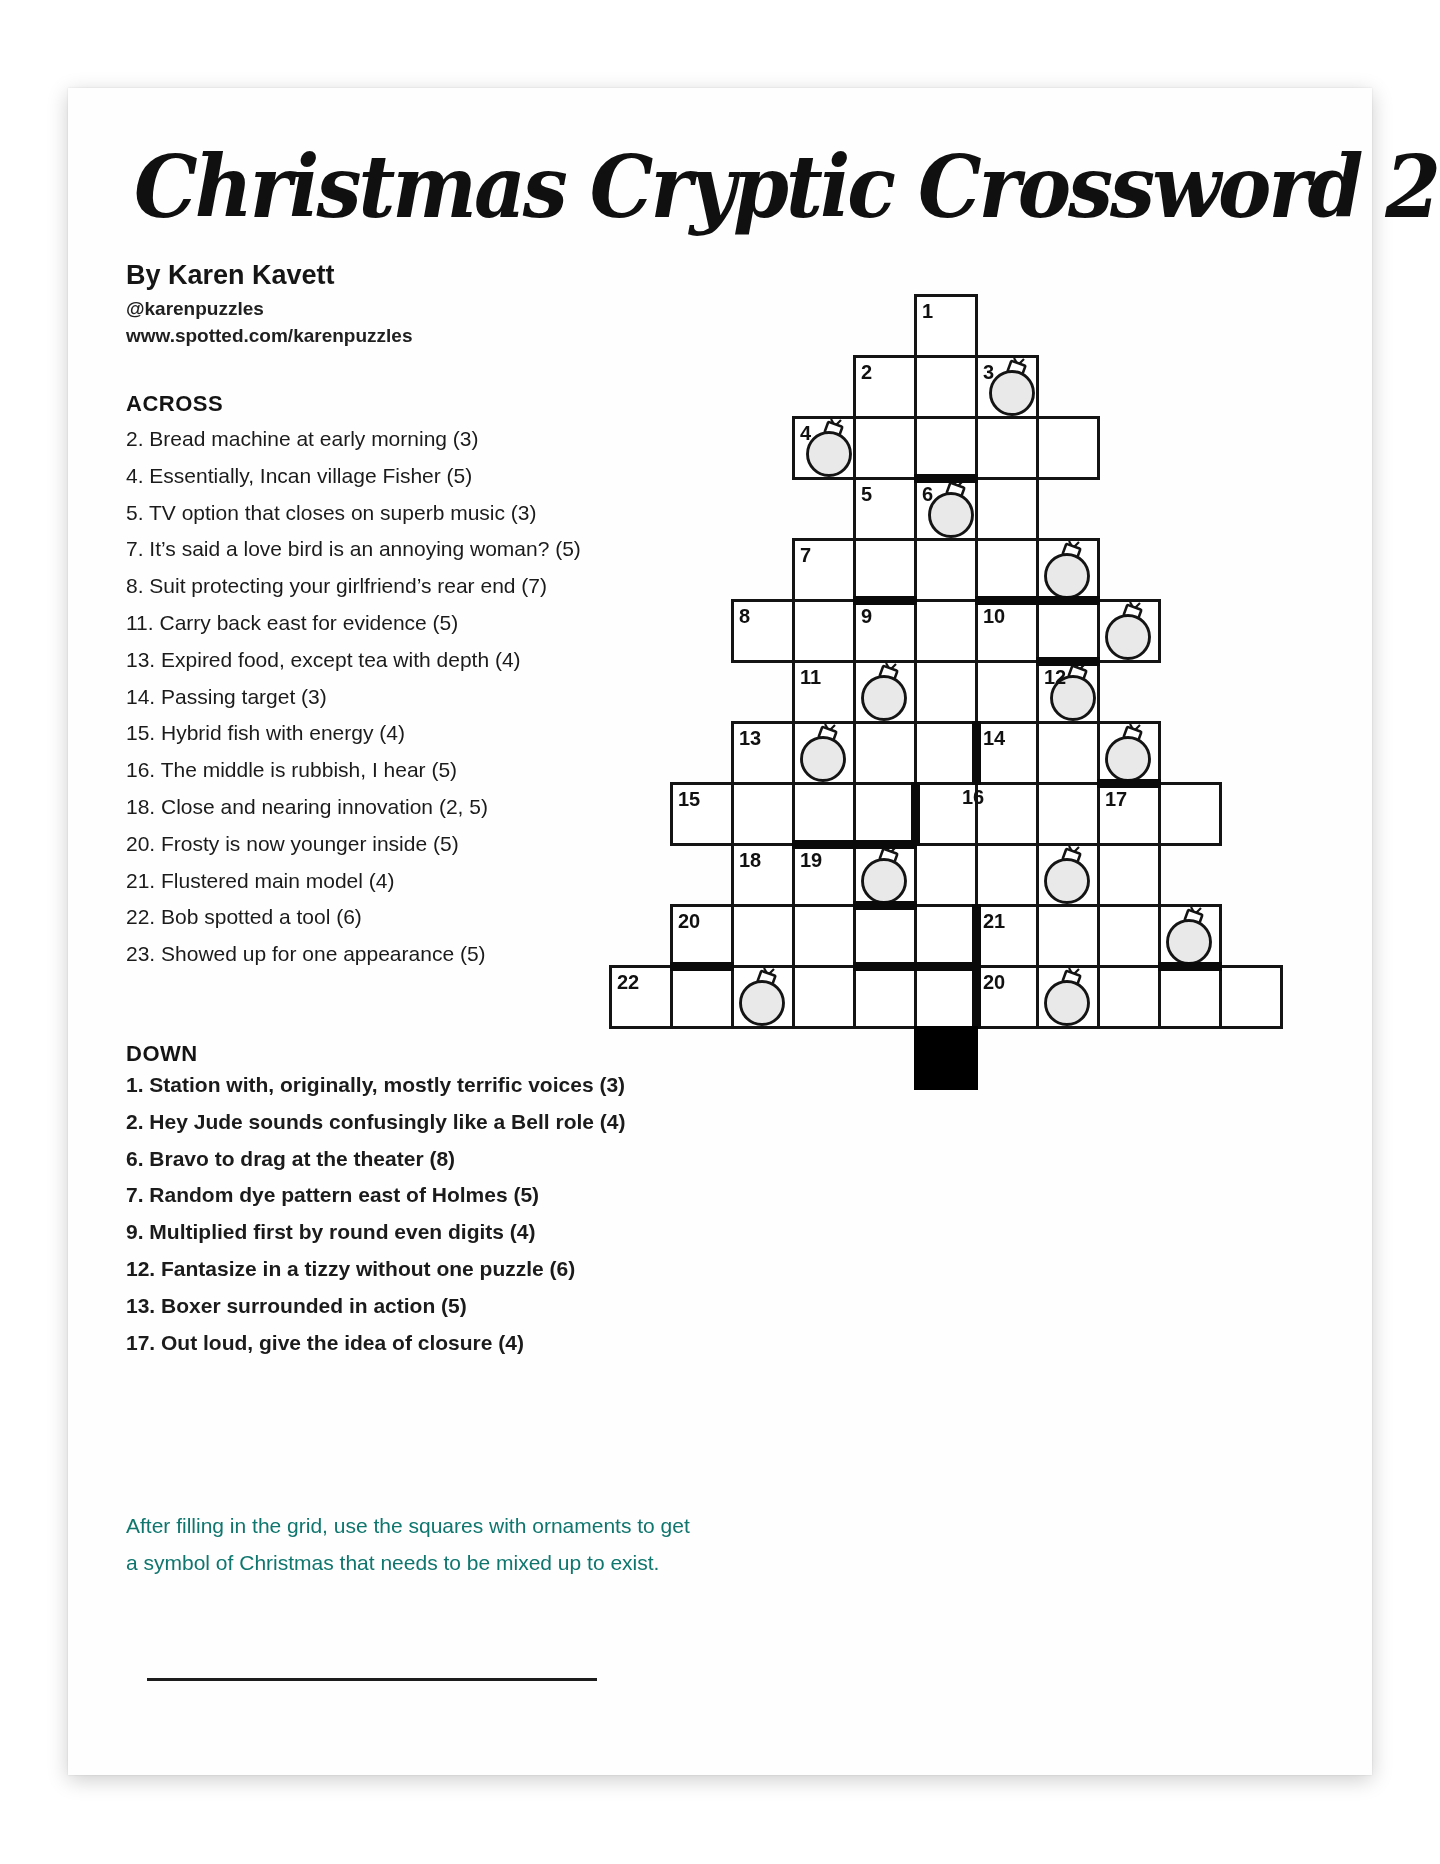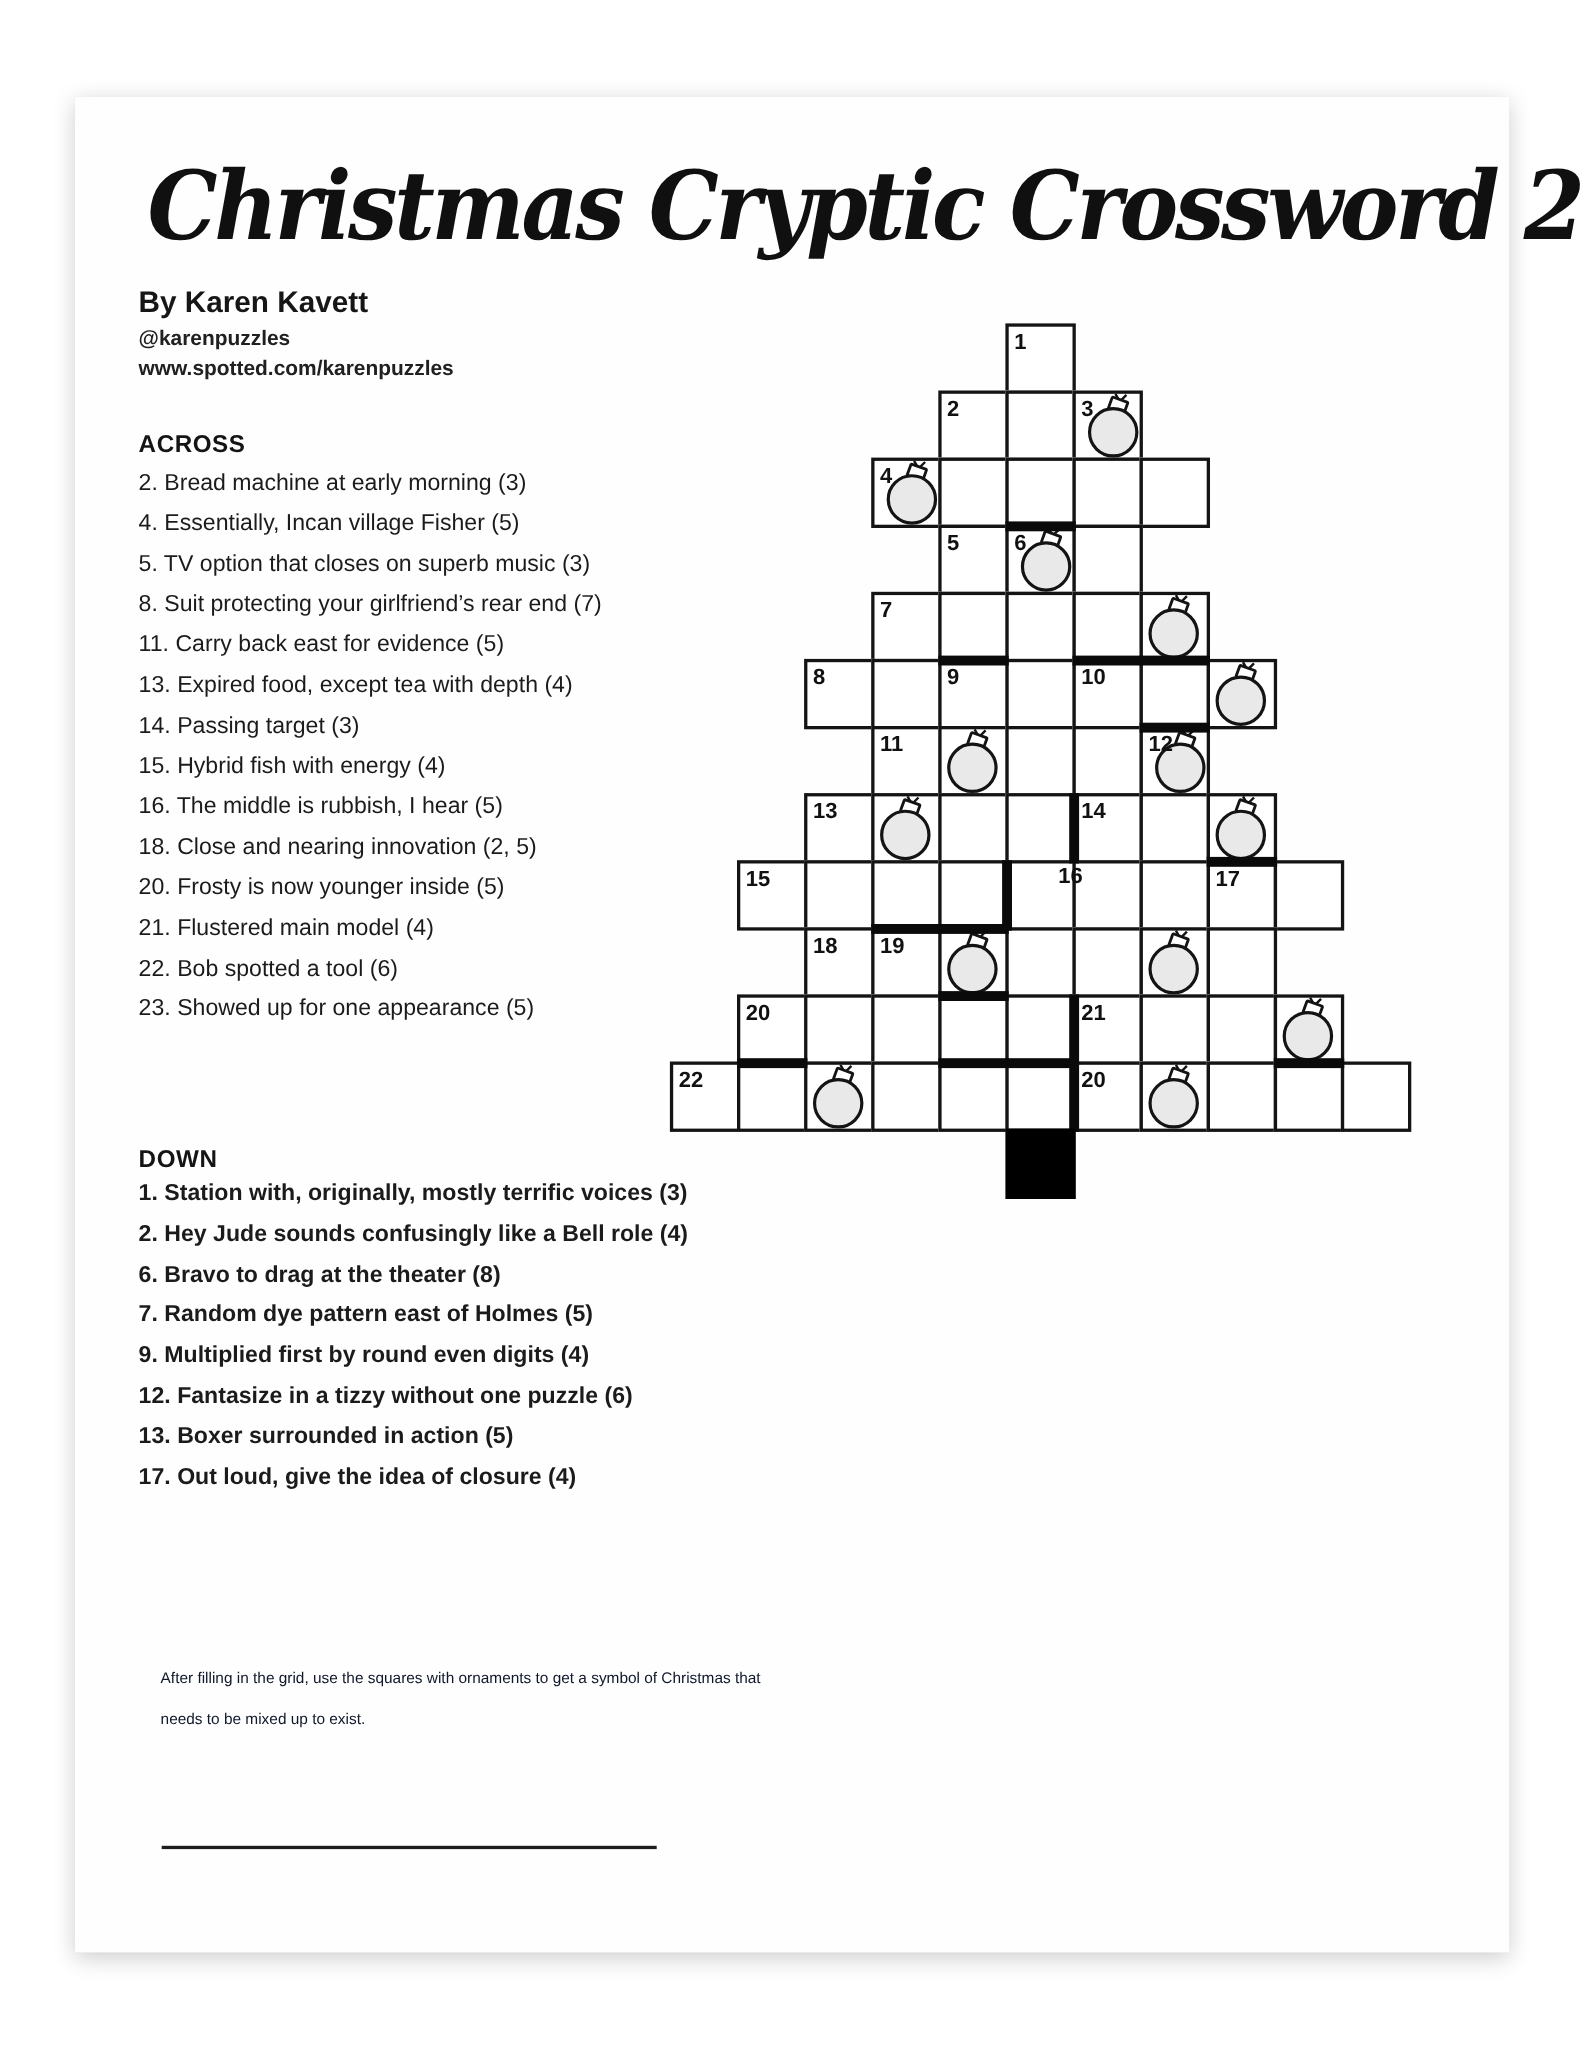--- a/index.html
+++ b/index.html
@@ -26,21 +26,21 @@
   .clue-header{position:absolute;left:58px;font-size:22px;font-weight:700;letter-spacing:.5px;color:#141414;}
   .hdr-across{top:303px;}
   .hdr-down{top:953px;}
   .clue-list{position:absolute;left:58px;width:620px;font-size:21px;font-weight:500;color:#1b1b1b;}
   .list-across{top:333px;}
   .list-down{top:979px;font-weight:bold;}
   .clue-list .clue{height:36.8px;line-height:36.8px;white-space:nowrap;}
 
   .footer-note{
     position:absolute;left:58px;top:1419px;width:578px;
-    font-size:14px;font-weight:500;line-height:37px;color:#0f172a;margin-left:20px;
+    font-size:21px;font-weight:500;line-height:37px;color:#0f766e;
   }
   .answer-rule{position:absolute;left:79px;top:1590px;width:450px;height:3px;background:#1d1d1d;}
 
   .grid{position:absolute;left:0;top:0;width:100%;height:100%;}
   .cell{
     position:absolute;box-sizing:border-box;background:#ffffff;
     border:3px solid #141414;
   }
   .bar{position:absolute;background:#0a0a0a;z-index:4;}
   .trunk{position:absolute;background:#000000;z-index:5;box-sizing:border-box;}
@@ -57,20 +57,21 @@
   <div class="title">Christmas Cryptic Crossword 2021</div>
   <div class="byline">By Karen Kavett</div>
   <div class="handle">@karenpuzzles</div>
   <div class="url">www.spotted.com/karenpuzzles</div>
 
   <div class="clue-header hdr-across">ACROSS</div>
   <div class="clue-list list-across">
       <div class="clue">2. Bread machine at early morning (3)</div>
       <div class="clue">4. Essentially, Incan village Fisher (5)</div>
       <div class="clue">5. TV option that closes on superb music (3)</div>
+      <div class="clue">7. It’s said a love bird is an annoying woman? (5)</div>
       <div class="clue">8. Suit protecting your girlfriend’s rear end (7)</div>
       <div class="clue">11. Carry back east for evidence (5)</div>
       <div class="clue">13. Expired food, except tea with depth (4)</div>
       <div class="clue">14. Passing target (3)</div>
       <div class="clue">15. Hybrid fish with energy (4)</div>
       <div class="clue">16. The middle is rubbish, I hear (5)</div>
       <div class="clue">18. Close and nearing innovation (2, 5)</div>
       <div class="clue">20. Frosty is now younger inside (5)</div>
       <div class="clue">21. Flustered main model (4)</div>
       <div class="clue">22. Bob spotted a tool (6)</div>

